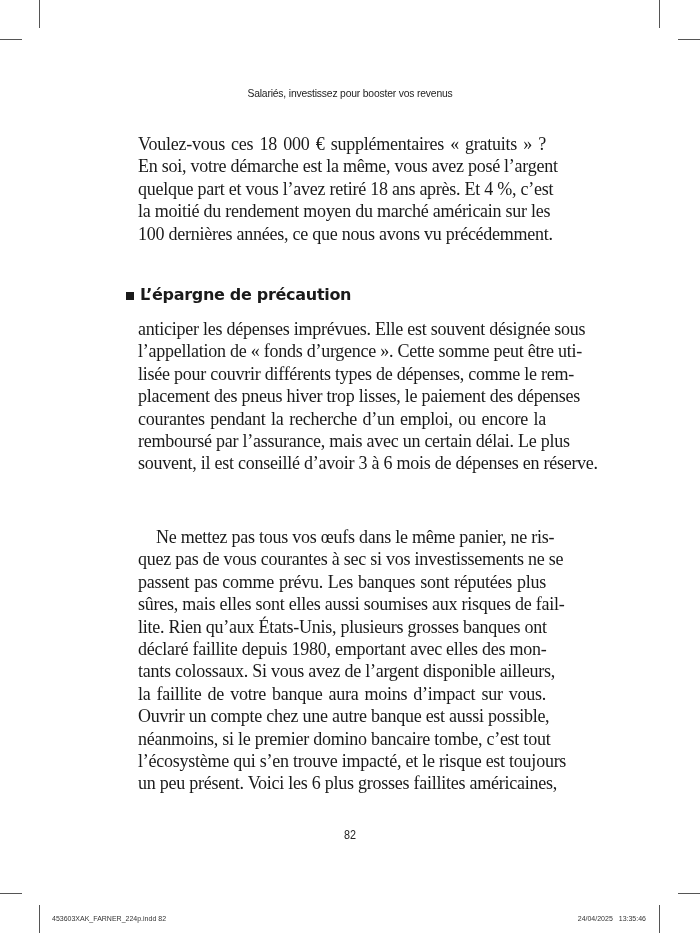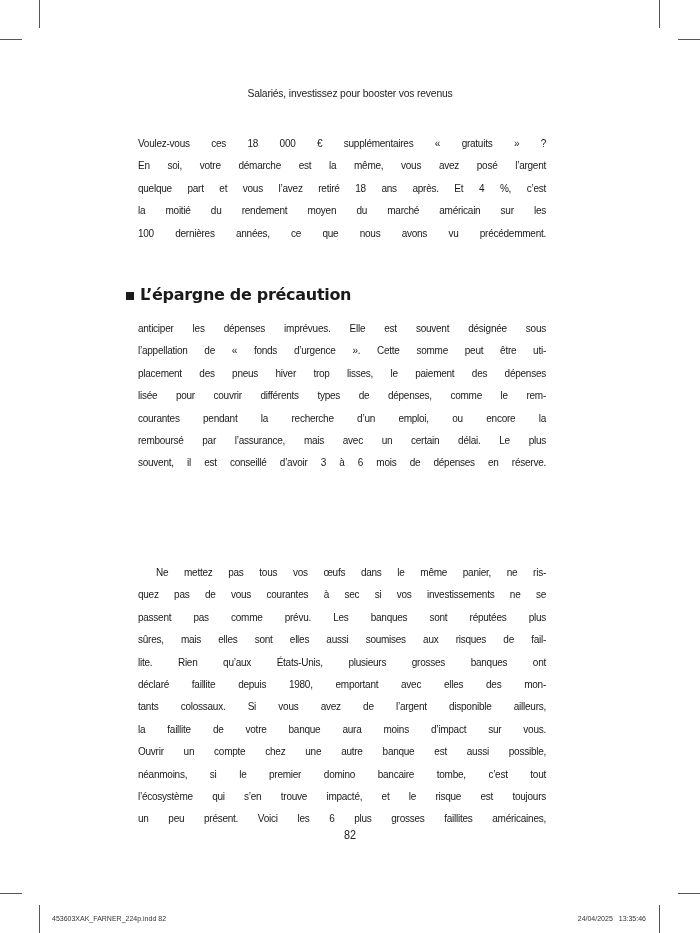--- a/index.html
+++ b/index.html
@@ -31,40 +31,39 @@
       font-size: 11.5px;
       letter-spacing: -0.2px;
       color: #222;
       transform: scaleX(0.9);
     }
 
     .text-block {
       position: absolute;
       left: 138px;
       width: 408px;
-      font-family: Liberation Sans, sans-serif;
-      font-size: 10px;
+      font-family: Liberation Serif, serif;
+      font-size: 18px;
       line-height: 22.4px;
       color: #1a1a1a;
       letter-spacing: -0.25px;
     }
     .line {
       display: block;
       text-align: justify;
       text-align-last: justify;
       white-space: nowrap;
       height: 22.4px;
       overflow: visible;
     }
     .line.last {
       text-align-last: left;
     }
     .line.indent {
       padding-left: 18px;
-      margin-top: 36px;
     }
 
     .block1 { top: 133px; }
     .block2 { top: 318px; }
     .block3 { top: 526px; }
 
     .section-heading {
       position: absolute;
       top: 285px;
       left: 126px;
@@ -138,22 +137,22 @@
 </div>
 
 <div class="section-heading">
   <span class="bullet-square"></span>
   <span>L’épargne de précaution</span>
 </div>
 
 <div class="text-block block2">
   <span class="line">anticiper les dépenses imprévues. Elle est souvent désignée sous</span>
   <span class="line">l’appellation de « fonds d’urgence ». Cette somme peut être uti-</span>
+  <span class="line">lisée pour couvrir différents types de dépenses, comme le rem-</span>
   <span class="line">placement des pneus hiver trop lisses, le paiement des dépenses</span>
-  <span class="line">lisée pour couvrir différents types de dépenses, comme le rem-</span>
   <span class="line">courantes pendant la recherche d’un emploi, ou encore la</span>
   <span class="line">remboursé par l’assurance, mais avec un certain délai. Le plus</span>
   <span class="line">souvent, il est conseillé d’avoir 3 à 6 mois de dépenses en réserve.</span>
 </div>
 
 <div class="text-block block3">
   <span class="line indent">Ne mettez pas tous vos œufs dans le même panier, ne ris-</span>
   <span class="line">quez pas de vous courantes à sec si vos investissements ne se</span>
   <span class="line">passent pas comme prévu. Les banques sont réputées plus</span>
   <span class="line">sûres, mais elles sont elles aussi soumises aux risques de fail-</span>

